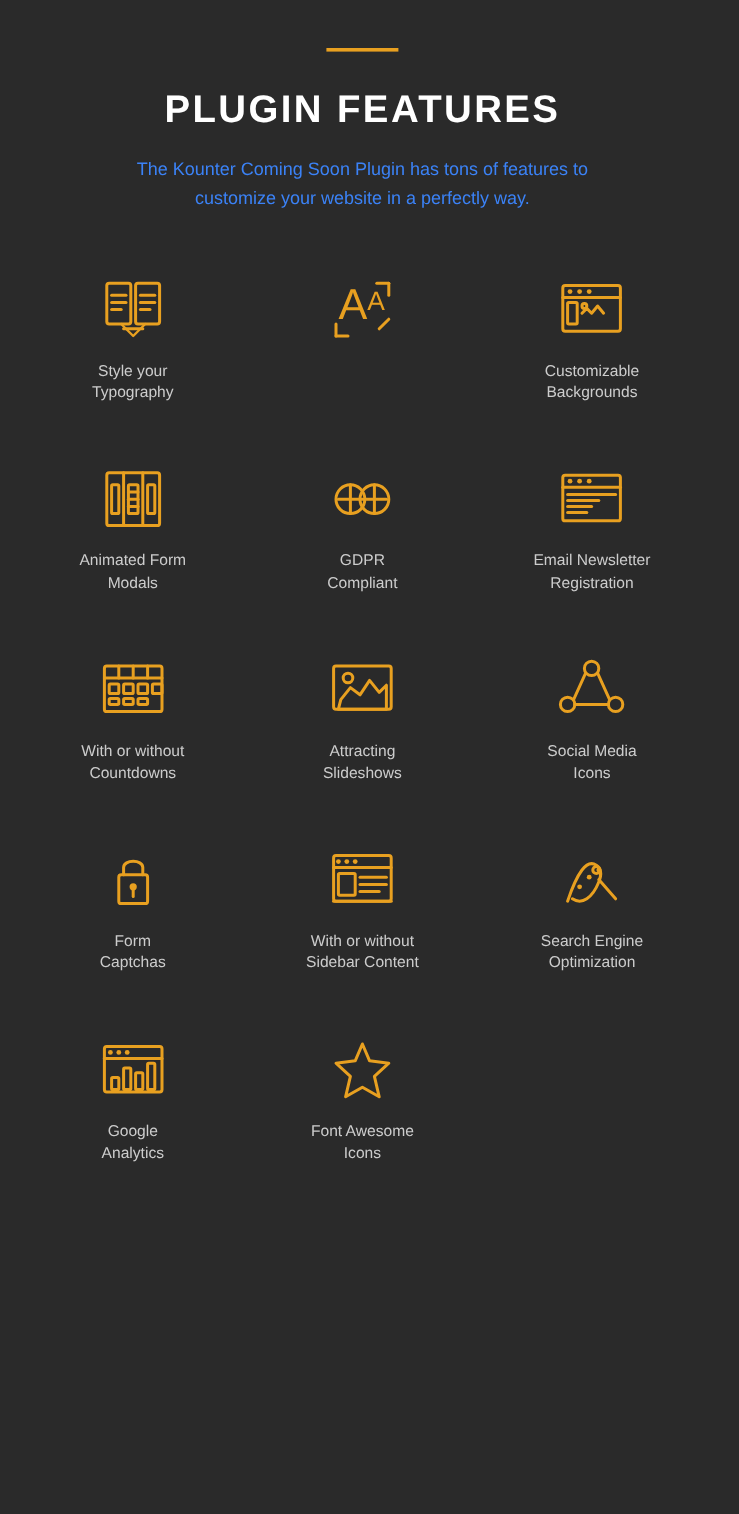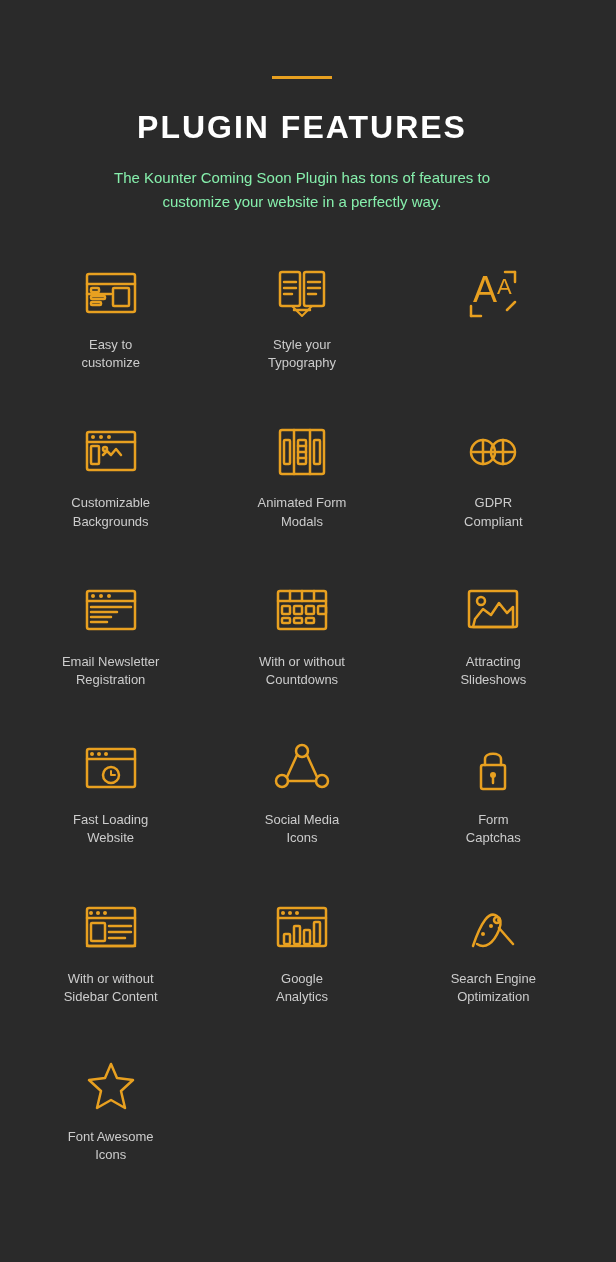--- a/index.html
+++ b/index.html
@@ -7,39 +7,38 @@
       background-color: #2a2a2a;
       color: #ffffff;
       font-family: 'Arial', sans-serif;
       width: 616px;
       min-height: 1262px;
     }
     .page-wrapper {
       width: 604px;
       padding: 40px 20px 60px;
       text-align: center;
-      margin-top: 36px;
     }
     .top-divider {
       width: 60px;
       height: 3px;
       background-color: #e8a020;
       margin: 0 auto 30px;
     }
     .section-title {
       font-size: 32px;
       font-weight: 900;
       letter-spacing: 2px;
       color: #ffffff;
       margin-bottom: 20px;
       text-transform: uppercase;
     }
     .section-subtitle {
       font-size: 15px;
-      color: #86efac;
+      color: #3b82f6;
       line-height: 1.6;
       max-width: 440px;
       margin: 0 auto 40px;
     }
     .features-grid {
       display: grid;
       grid-template-columns: repeat(3, 1fr);
       gap: 30px 10px;
       margin-top: 20px;
     }
@@ -70,34 +69,20 @@
 <body>
 
 <div class="page-wrapper">
   <div class="top-divider"></div>
 
   <h2 class="section-title">PLUGIN FEATURES</h2>
   <p class="section-subtitle">The Kounter Coming Soon Plugin has tons of features to customize your website in a perfectly way.</p>
 
   <div class="features-grid">
 
-    <div class="feature-item">
-      <div class="feature-icon">
-        <svg viewBox="0 0 60 60" fill="none" stroke="#e8a020" stroke-width="2.5" stroke-linecap="round" stroke-linejoin="round">
-          <rect x="6" y="10" width="48" height="38" rx="2"></rect>
-          <line x1="6" y1="20" x2="54" y2="20"></line>
-          <line x1="6" y1="30" x2="30" y2="30"></line>
-          <rect x="10" y="24" width="8" height="4" rx="1"></rect>
-          <rect x="10" y="32" width="14" height="3" rx="1"></rect>
-          <rect x="10" y="38" width="10" height="3" rx="1"></rect>
-          <rect x="32" y="24" width="16" height="18" rx="1"></rect>
-        </svg>
-      </div>
-      <span class="feature-label">Easy to<br>customize</span>
-    </div>
 
     <div class="feature-item">
       <div class="feature-icon">
         <svg viewBox="0 0 60 60" fill="none" stroke="#e8a020" stroke-width="2.5" stroke-linecap="round" stroke-linejoin="round">
           <rect x="8" y="8" width="20" height="34" rx="2"></rect>
           <rect x="32" y="8" width="20" height="34" rx="2"></rect>
           <line x1="12" y1="18" x2="24" y2="18"></line>
           <line x1="12" y1="24" x2="24" y2="24"></line>
           <line x1="12" y1="30" x2="20" y2="30"></line>
           <line x1="36" y1="18" x2="48" y2="18"></line>
@@ -212,34 +197,20 @@
       <div class="feature-icon">
         <svg viewBox="0 0 60 60" fill="none" stroke="#e8a020" stroke-width="2.5" stroke-linecap="round" stroke-linejoin="round">
           <rect x="6" y="10" width="48" height="36" rx="2"></rect>
           <path d="M12 38 L20 28 L28 34 L36 22 L44 32 L50 26 L50 46 L10 46 Z" fill="none"></path>
           <circle cx="18" cy="20" r="4" fill="none"></circle>
         </svg>
       </div>
       <span class="feature-label">Attracting<br>Slideshows</span>
     </div>
 
-    <div class="feature-item">
-      <div class="feature-icon">
-        <svg viewBox="0 0 60 60" fill="none" stroke="#e8a020" stroke-width="2.5" stroke-linecap="round" stroke-linejoin="round">
-          <rect x="6" y="10" width="48" height="38" rx="2"></rect>
-          <line x1="6" y1="20" x2="54" y2="20"></line>
-          <circle cx="11" cy="15" r="2" fill="#e8a020" stroke="none"></circle>
-          <circle cx="18" cy="15" r="2" fill="#e8a020" stroke="none"></circle>
-          <circle cx="25" cy="15" r="2" fill="#e8a020" stroke="none"></circle>
-          <circle cx="30" cy="36" r="8"></circle>
-          <path d="M30 32 L30 36 L34 36" stroke-width="2"></path>
-        </svg>
-      </div>
-      <span class="feature-label">Fast Loading<br>Website</span>
-    </div>
 
     <div class="feature-item">
       <div class="feature-icon">
         <svg viewBox="0 0 60 60" fill="none" stroke="#e8a020" stroke-width="2.5" stroke-linecap="round" stroke-linejoin="round">
           <circle cx="30" cy="12" r="6"></circle>
           <circle cx="10" cy="42" r="6"></circle>
           <circle cx="50" cy="42" r="6"></circle>
           <line x1="25" y1="16" x2="15" y2="38"></line>
           <line x1="35" y1="16" x2="45" y2="38"></line>
           <line x1="16" y1="42" x2="44" y2="42"></line>
@@ -275,51 +246,51 @@
           <circle cx="24" cy="15" r="2" fill="#e8a020" stroke="none"></circle>
         </svg>
       </div>
       <span class="feature-label">With or without<br>Sidebar Content</span>
     </div>
 
 
     <div class="feature-item">
       <div class="feature-icon">
         <svg viewBox="0 0 60 60" fill="none" stroke="#e8a020" stroke-width="2.5" stroke-linecap="round" stroke-linejoin="round">
+          <path d="M10 48 Q16 30 22 22 Q28 14 34 18 Q40 22 36 32 Q32 42 26 46 Q20 50 14 46"></path>
+          <circle cx="34" cy="22" r="3" fill="none"></circle>
+          <path d="M36 30 L50 46"></path>
+          <circle cx="20" cy="36" r="2" fill="#e8a020" stroke="none"></circle>
+          <circle cx="28" cy="28" r="2" fill="#e8a020" stroke="none"></circle>
+          <circle cx="36" cy="22" r="2" fill="#e8a020" stroke="none"></circle>
+        </svg>
+      </div>
+      <span class="feature-label">Search Engine<br>Optimization</span>
+    </div>
+
+    <div class="feature-item">
+      <div class="feature-icon">
+        <svg viewBox="0 0 60 60" fill="none" stroke="#e8a020" stroke-width="2.5" stroke-linecap="round" stroke-linejoin="round">
           <rect x="6" y="10" width="48" height="38" rx="2"></rect>
           <line x1="6" y1="20" x2="54" y2="20"></line>
           <circle cx="11" cy="15" r="2" fill="#e8a020" stroke="none"></circle>
           <circle cx="18" cy="15" r="2" fill="#e8a020" stroke="none"></circle>
           <circle cx="25" cy="15" r="2" fill="#e8a020" stroke="none"></circle>
           <rect x="12" y="36" width="6" height="10" rx="1"></rect>
           <rect x="22" y="28" width="6" height="18" rx="1"></rect>
           <rect x="32" y="32" width="6" height="14" rx="1"></rect>
           <rect x="42" y="24" width="6" height="22" rx="1"></rect>
         </svg>
       </div>
       <span class="feature-label">Google<br>Analytics</span>
     </div>
 
     <div class="feature-item">
       <div class="feature-icon">
         <svg viewBox="0 0 60 60" fill="none" stroke="#e8a020" stroke-width="2.5" stroke-linecap="round" stroke-linejoin="round">
-          <path d="M10 48 Q16 30 22 22 Q28 14 34 18 Q40 22 36 32 Q32 42 26 46 Q20 50 14 46"></path>
-          <circle cx="34" cy="22" r="3" fill="none"></circle>
-          <path d="M36 30 L50 46"></path>
-          <circle cx="20" cy="36" r="2" fill="#e8a020" stroke="none"></circle>
-          <circle cx="28" cy="28" r="2" fill="#e8a020" stroke="none"></circle>
-          <circle cx="36" cy="22" r="2" fill="#e8a020" stroke="none"></circle>
-        </svg>
-      </div>
-      <span class="feature-label">Search Engine<br>Optimization</span>
-    </div>
-
-    <div class="feature-item">
-      <div class="feature-icon">
-        <svg viewBox="0 0 60 60" fill="none" stroke="#e8a020" stroke-width="2.5" stroke-linecap="round" stroke-linejoin="round">
           <path d="M30 8 L36 22 L52 24 L40 35 L44 52 L30 44 L16 52 L20 35 L8 24 L24 22 Z"></path>
         </svg>
       </div>
       <span class="feature-label">Font Awesome<br>Icons</span>
     </div>
 
   </div>
 </div>
 
 </body></html>

